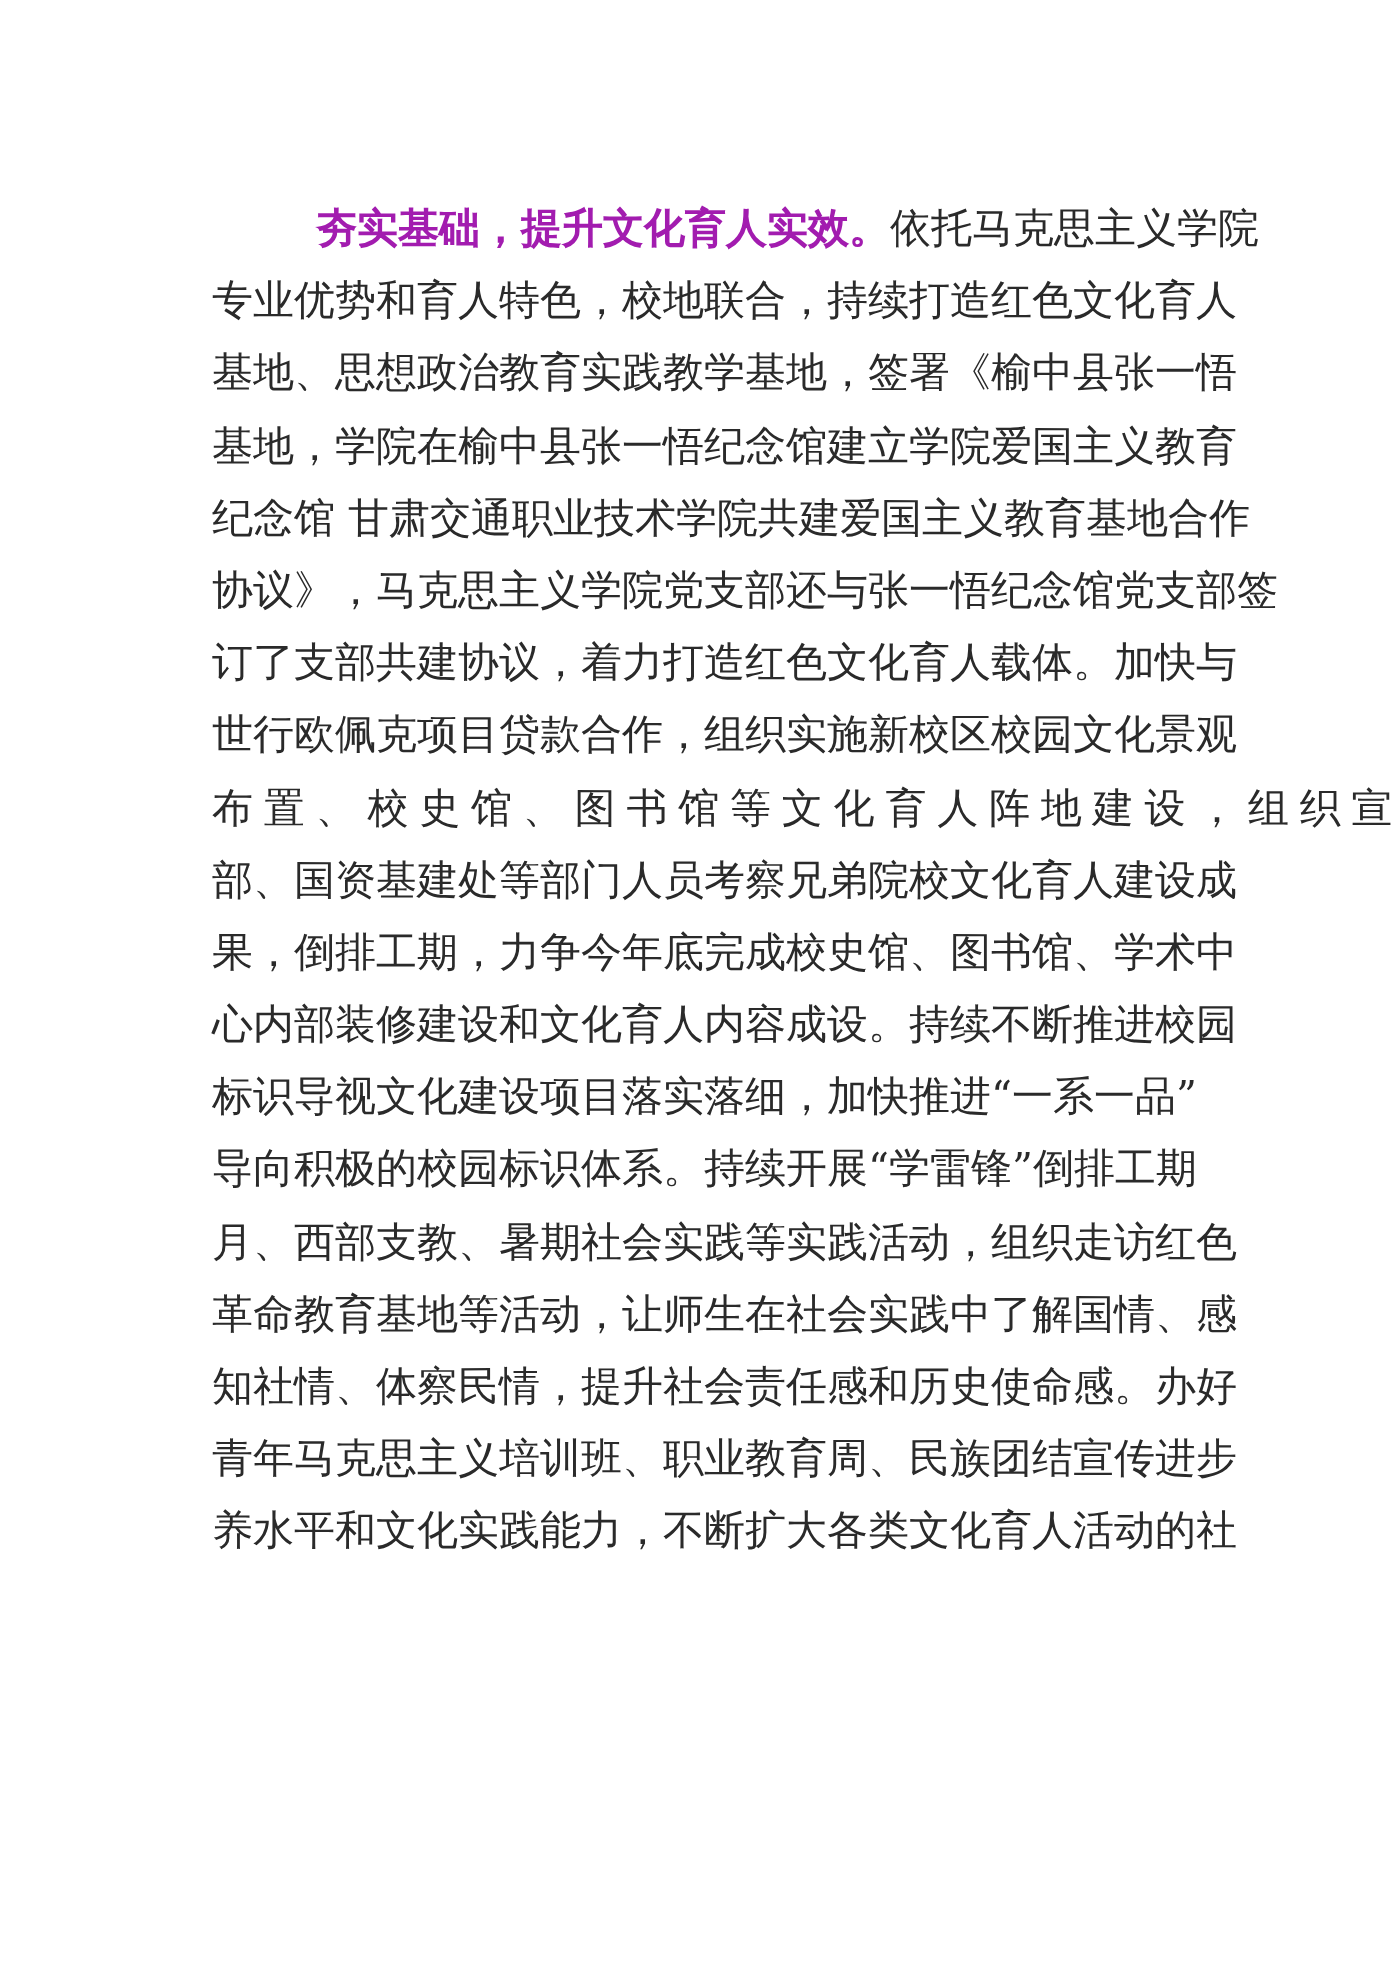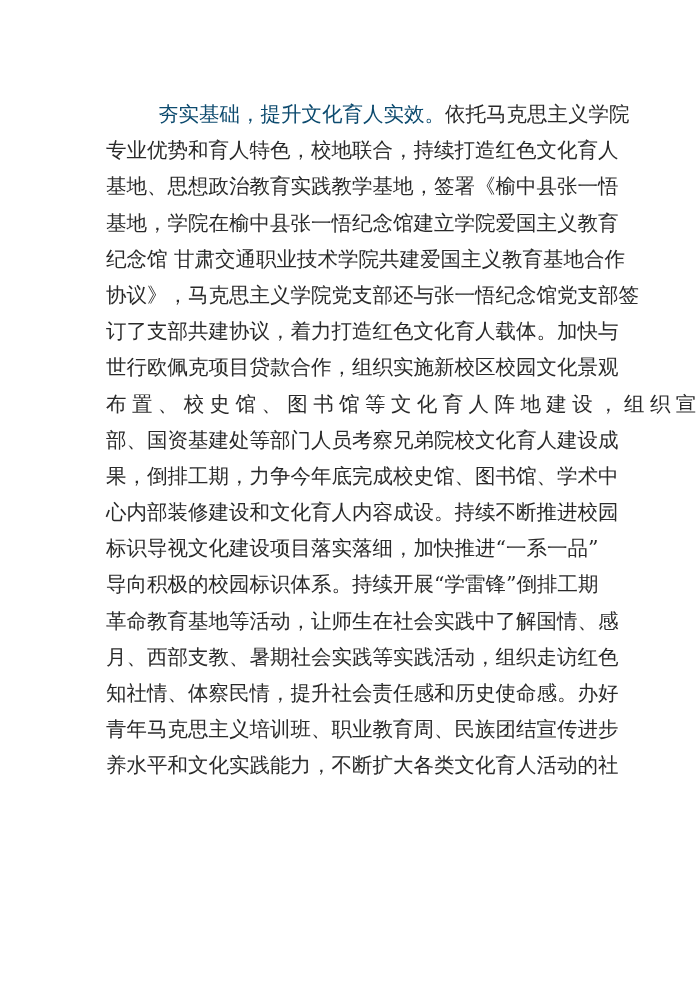--- a/index.html
+++ b/index.html
@@ -18,40 +18,40 @@
   }
   .line {
     display: block;
     height: 36.2px;
     line-height: 36.2px;
     white-space: nowrap;
     letter-spacing: 5.4px;
   }
   .line.justify { text-align: justify; text-align-last: justify; letter-spacing: 0; }
   .indent { padding-left: 52px; }
-  .bold { font-weight: normal; color: #0c4a6e; }
+  .bold { font-weight: bold; color: #a21caf; }
 </style>
 </head>
 <body>
 
 <div class="page">
   <div class="para">
     <span class="line justify indent"><span class="bold">夯实基础，提升文化育人实效。</span><span>依托马克思主义学院</span></span>
     <span class="line justify">专业优势和育人特色，校地联合，持续打造红色文化育人</span>
     <span class="line justify">基地、思想政治教育实践教学基地，签署《榆中县张一悟</span>
     <span class="line justify">基地，学院在榆中县张一悟纪念馆建立学院爱国主义教育</span>
     <span class="line justify">纪念馆 甘肃交通职业技术学院共建爱国主义教育基地合作</span>
     <span class="line justify">协议》，马克思主义学院党支部还与张一悟纪念馆党支部签</span>
     <span class="line justify">订了支部共建协议，着力打造红色文化育人载体。加快与</span>
     <span class="line justify">世行欧佩克项目贷款合作，组织实施新校区校园文化景观</span>
     <span class="line">布置、校史馆、图书馆等文化育人阵地建设，组织宣传</span>
     <span class="line justify">部、国资基建处等部门人员考察兄弟院校文化育人建设成</span>
     <span class="line justify">果，倒排工期，力争今年底完成校史馆、图书馆、学术中</span>
     <span class="line justify">心内部装修建设和文化育人内容成设。持续不断推进校园</span>
     <span class="line justify">标识导视文化建设项目落实落细，加快推进“一系一品”</span>
     <span class="line justify">导向积极的校园标识体系。持续开展“学雷锋”倒排工期</span>
+    <span class="line justify">月、西部支教、暑期社会实践等实践活动，组织走访红色</span>
     <span class="line justify">革命教育基地等活动，让师生在社会实践中了解国情、感</span>
-    <span class="line justify">月、西部支教、暑期社会实践等实践活动，组织走访红色</span>
     <span class="line justify">知社情、体察民情，提升社会责任感和历史使命感。办好</span>
     <span class="line justify">青年马克思主义培训班、职业教育周、民族团结宣传进步</span>
     <span class="line justify">养水平和文化实践能力，不断扩大各类文化育人活动的社</span>
   </div>
 </div>
 
 </body></html>

